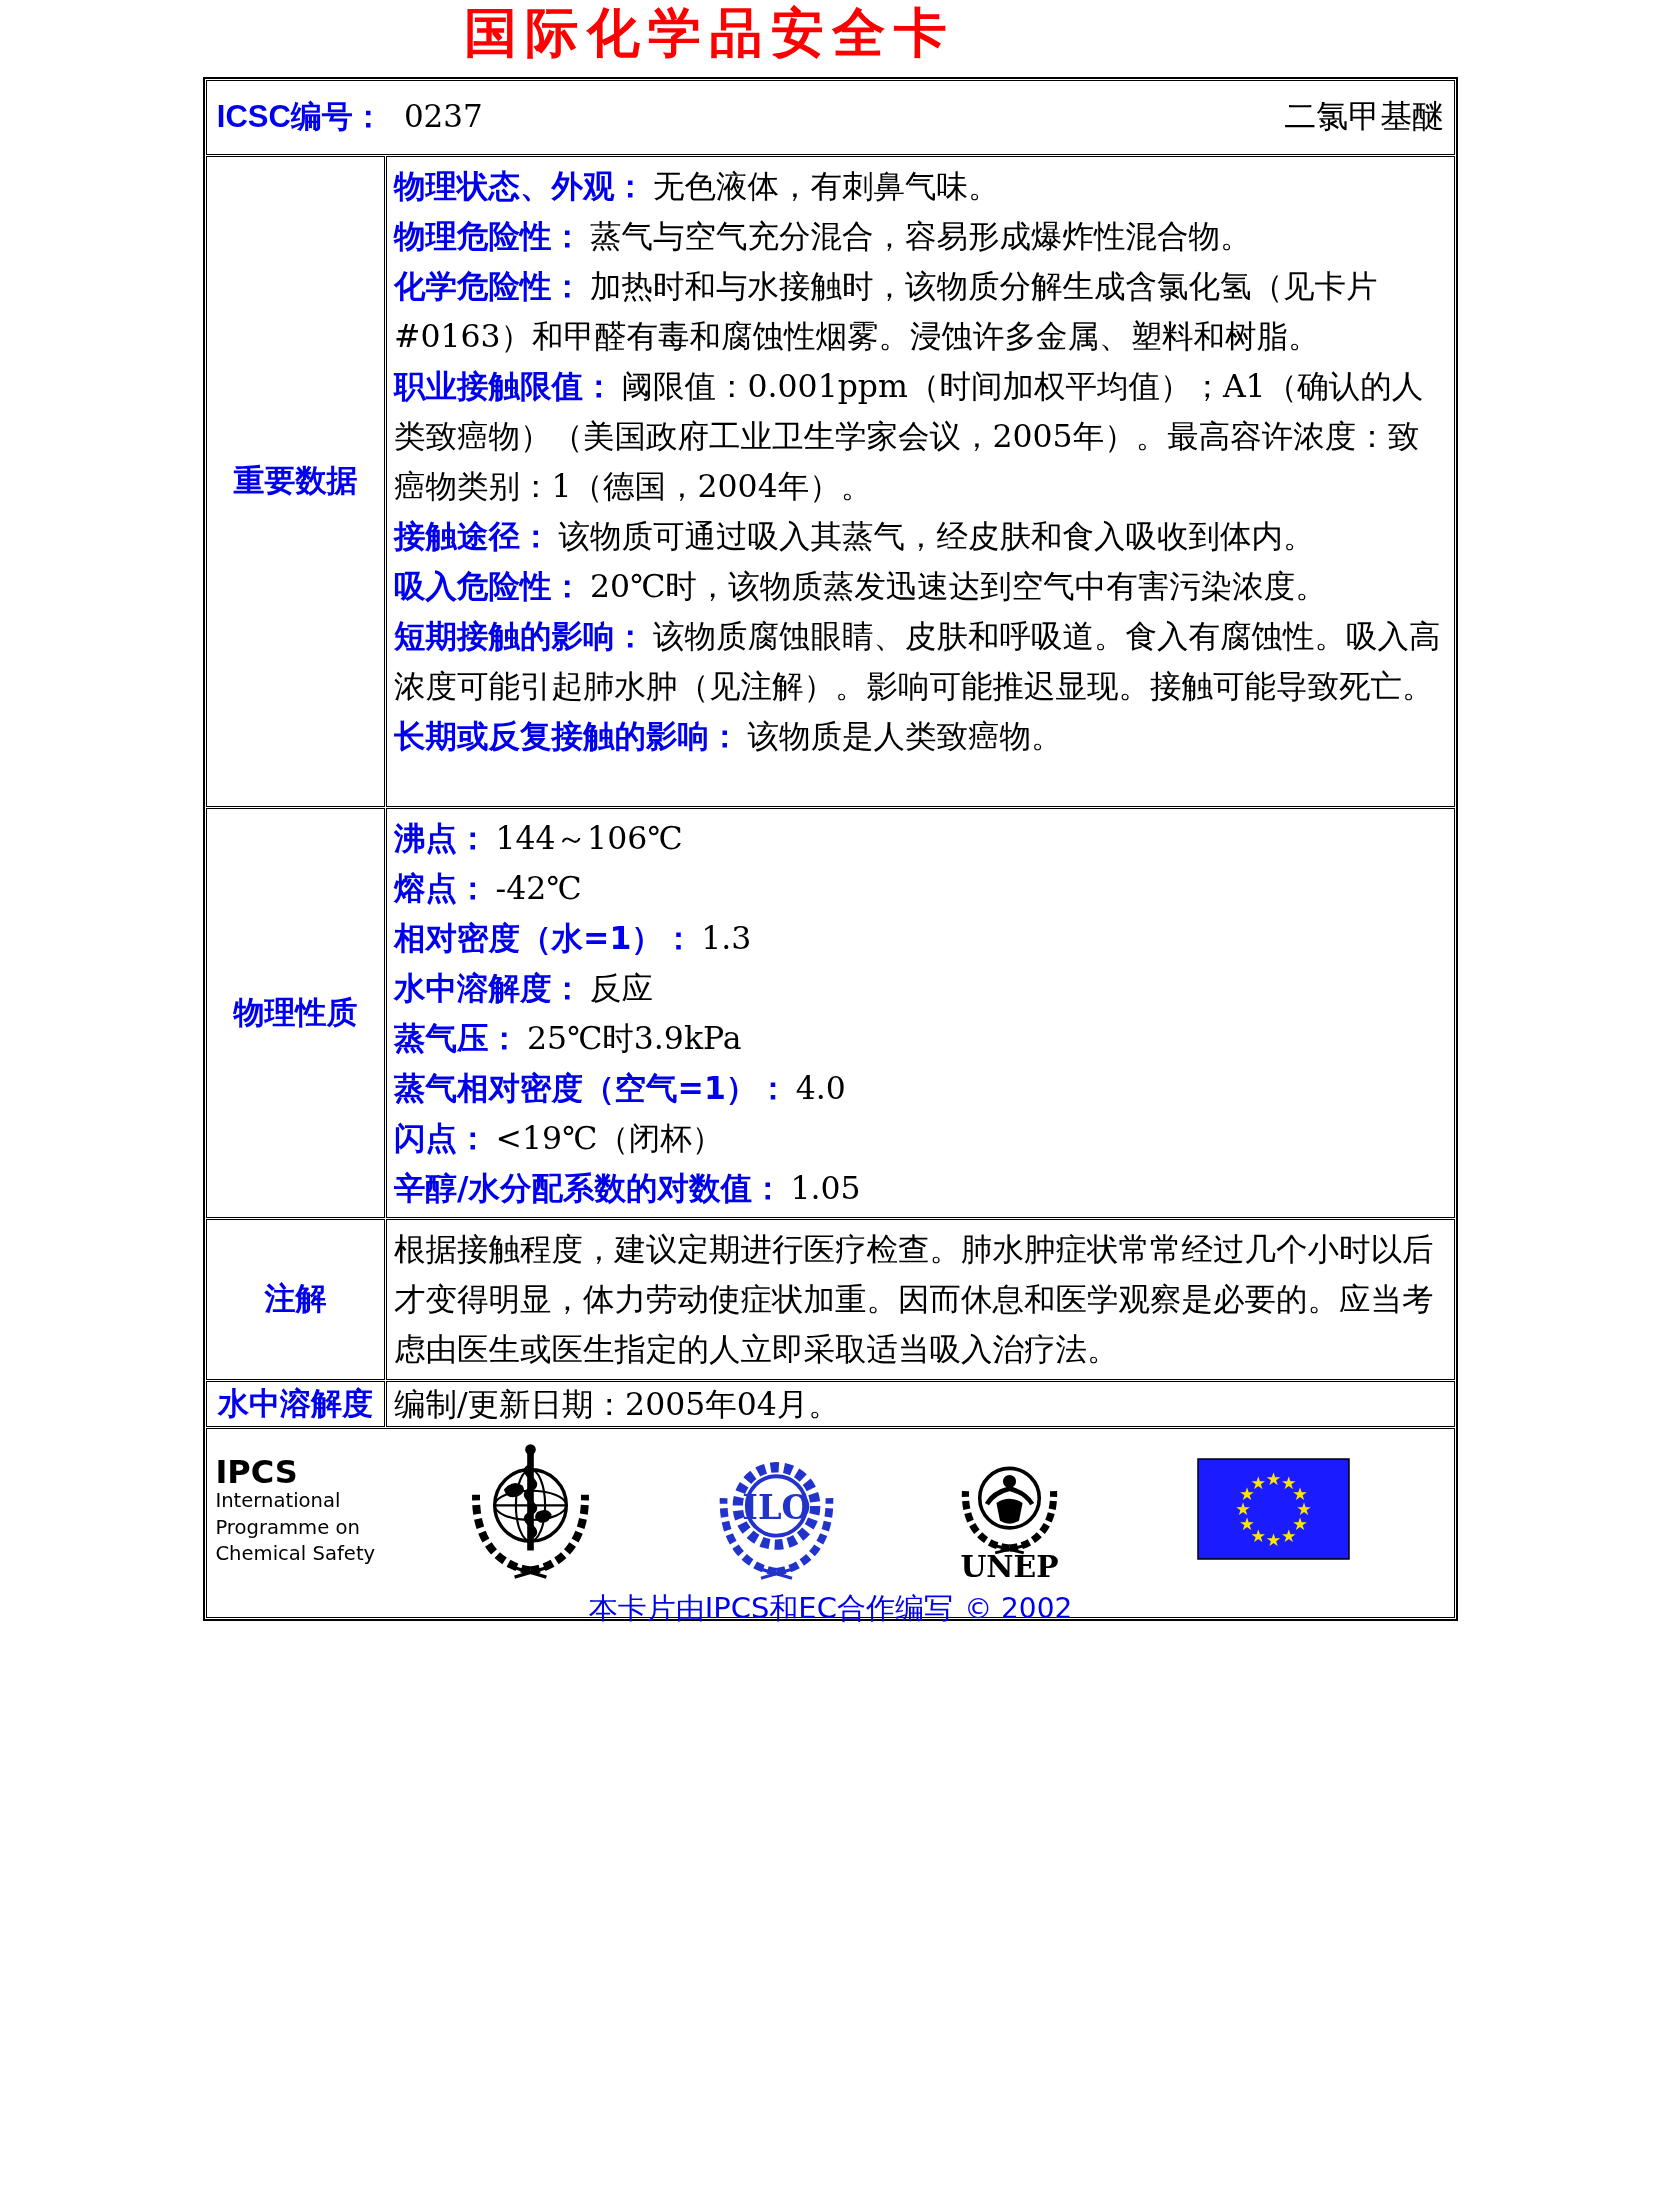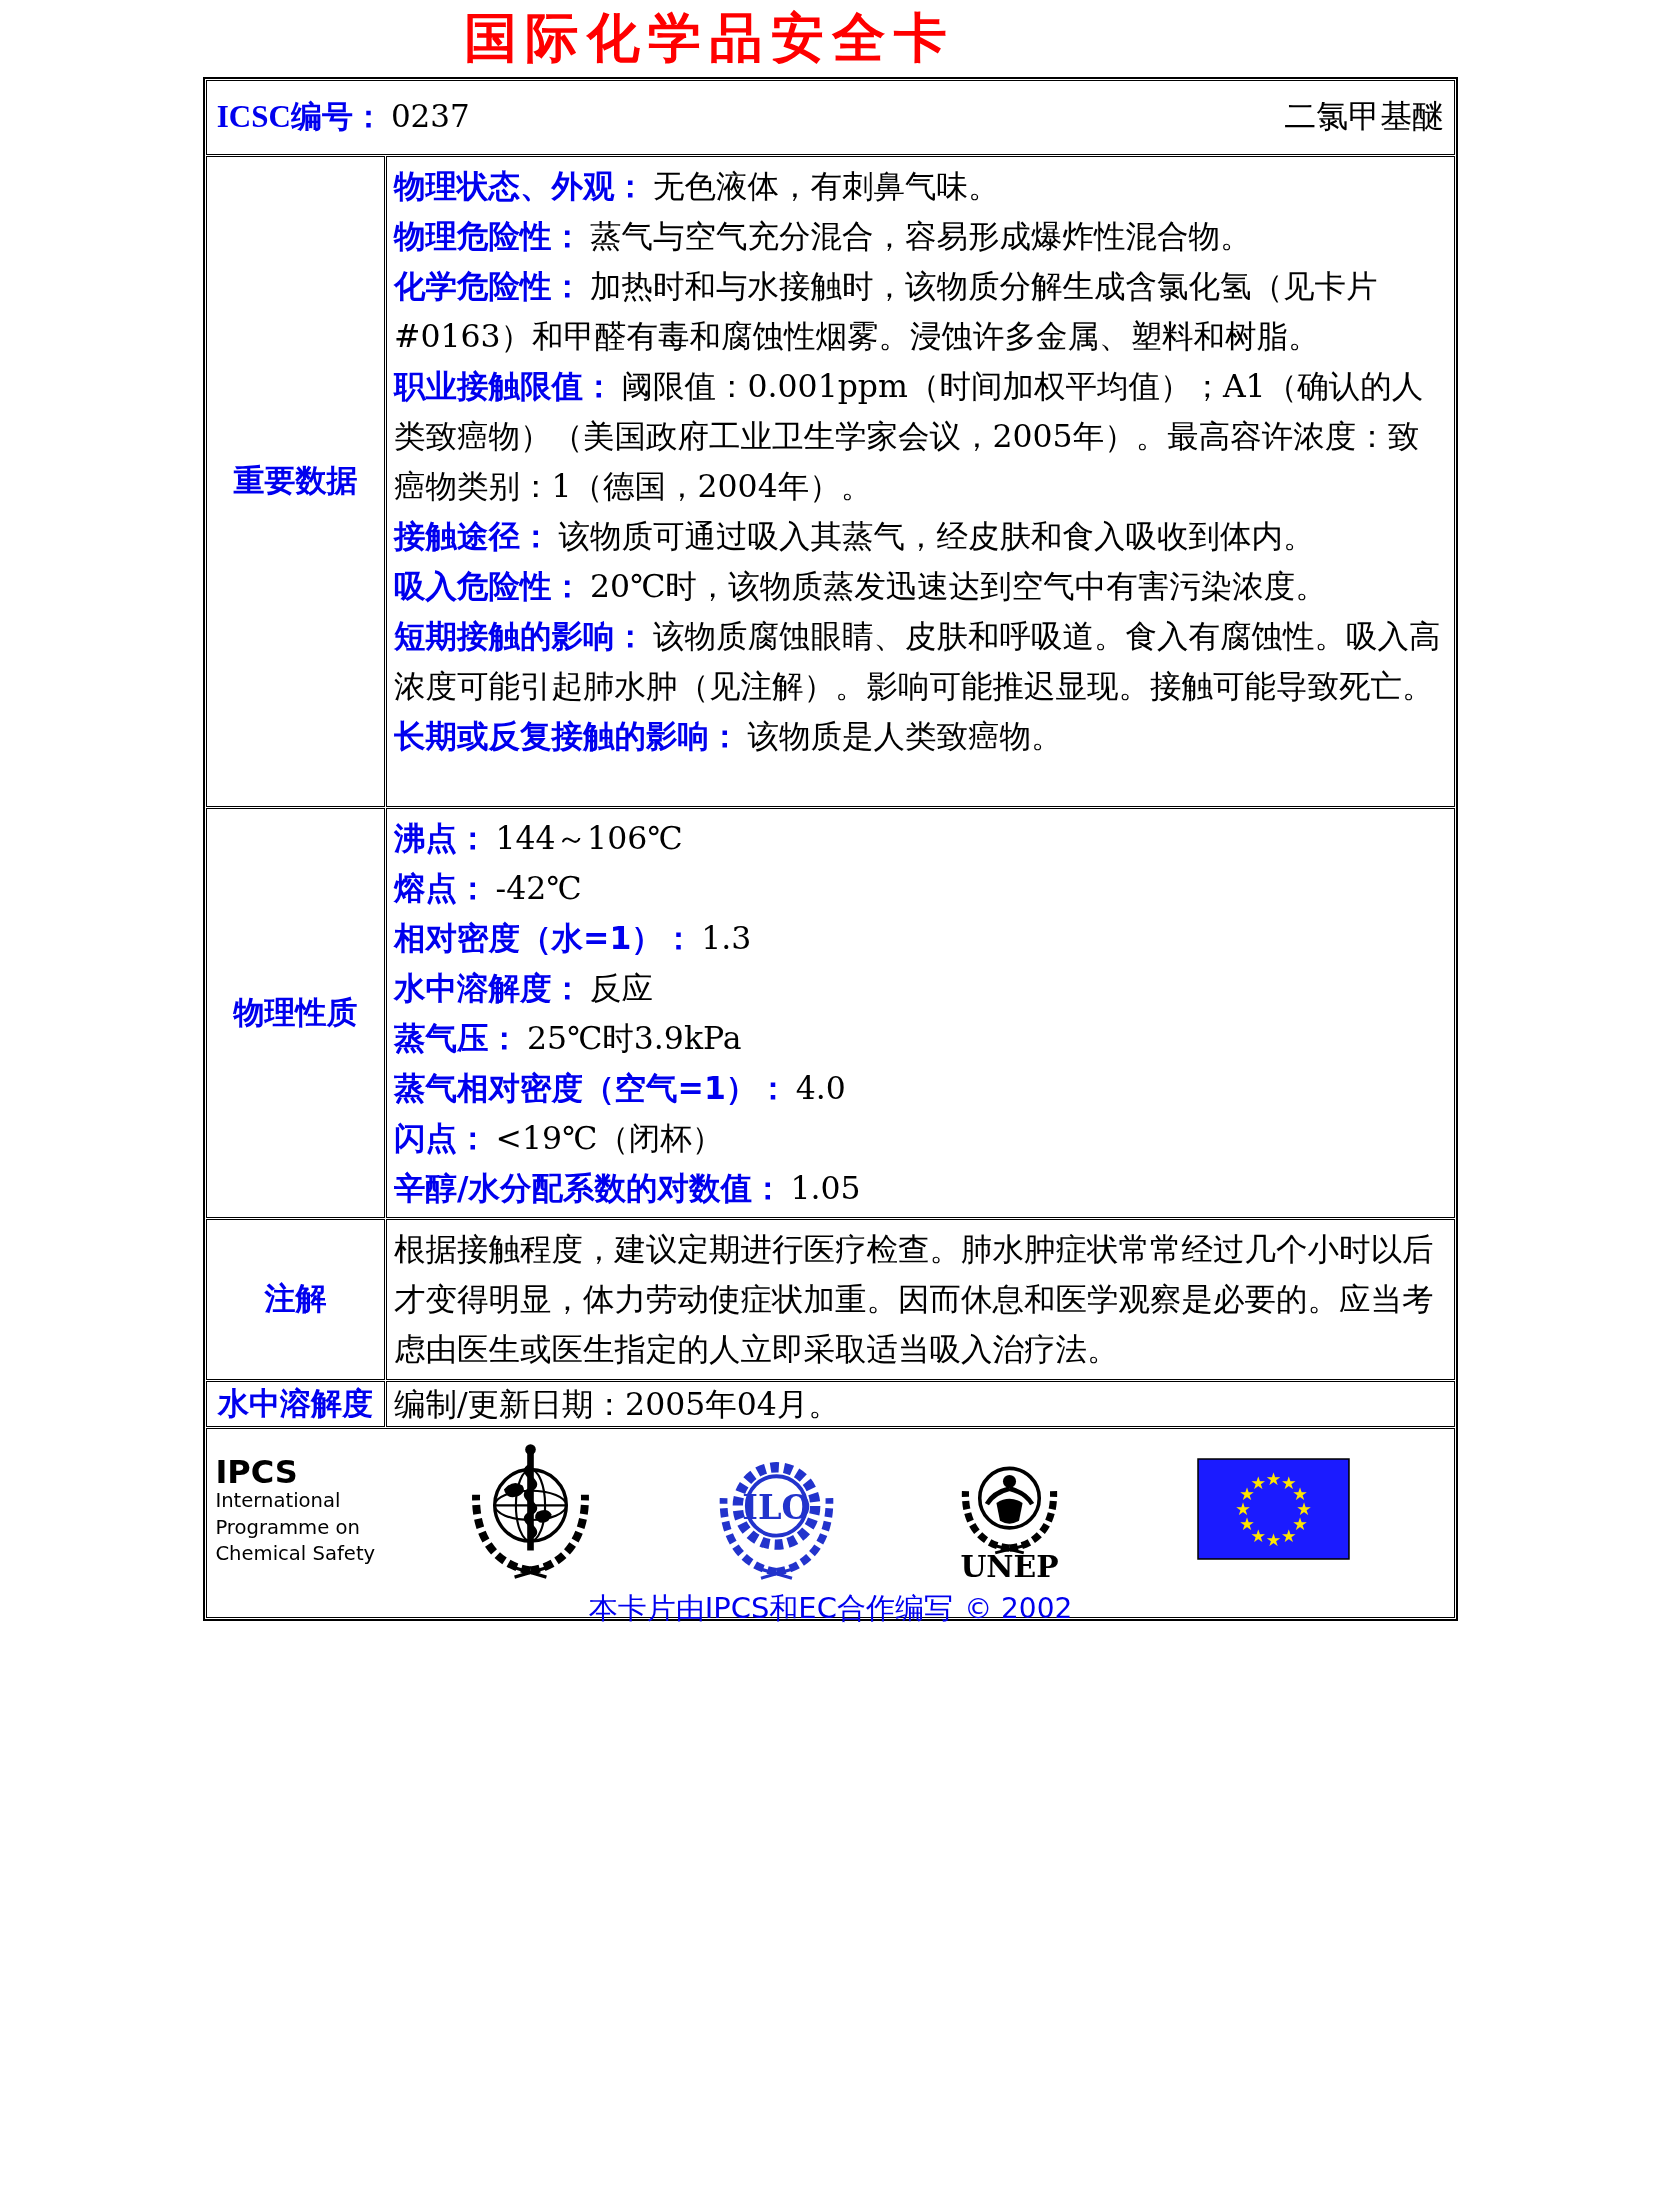--- a/index.html
+++ b/index.html
@@ -11,42 +11,42 @@
   }
   *{box-sizing:border-box;}
   html,body{margin:0;padding:0;}
   body{
     width:1657px;height:2205px;background:#ffffff;
     font-family:"DejaVu Serif","Liberation Serif",serif;
     color:#000;
   }
   .page-title{
     margin:4.2px 0 0 0;width:1419px;text-align:center;
-    font-family:Liberation Sans, sans-serif;
+    font-family:Liberation Mono, monospace;
     font-size:53px;font-weight:bold;color:var(--title-red);
     letter-spacing:8.4px;line-height:67px;
   }
   table.card{
     margin:5.6px 0 0 203px;width:1255px;
     border:2.8px solid #000;border-spacing:1.4px;border-collapse:separate;
     table-layout:fixed;background:#fff;
   }
   td{border:1.4px solid #000;vertical-align:middle;}
   td.label-cell{
     width:179px;text-align:center;
     font-family:"DejaVu Sans","Liberation Sans",sans-serif;
     font-weight:bold;color:var(--accent-blue);font-size:31px;
   }
   td.content-cell{padding:4.2px 7px;vertical-align:top;}
   .hdr-cell{padding:7px 9.8px;}
   .hdr-flex{display:flex;justify-content:space-between;align-items:center;height:59px;}
   .hdr-left{font-size:31px;}
   .hdr-left .lbl{
-    font-family:Liberation Serif, serif;
-    font-weight:bold;color:var(--accent-blue);margin-right:7px;
+    font-family:Liberation Sans, sans-serif;
+    font-weight:bold;color:var(--accent-blue);margin-right:20px;
   }
   .hdr-right{font-size:32px;}
   p.item{margin:0;font-size:31.5px;line-height:50px;text-align:left;}
   p.item .lbl{
     font-family:"DejaVu Sans","Liberation Sans",sans-serif;
     font-weight:bold;color:var(--accent-blue);margin-right:7px;
   }
   p.item .txt{color:#000;}
   .notes-text{margin:0;font-size:31.5px;line-height:50px;}
   

